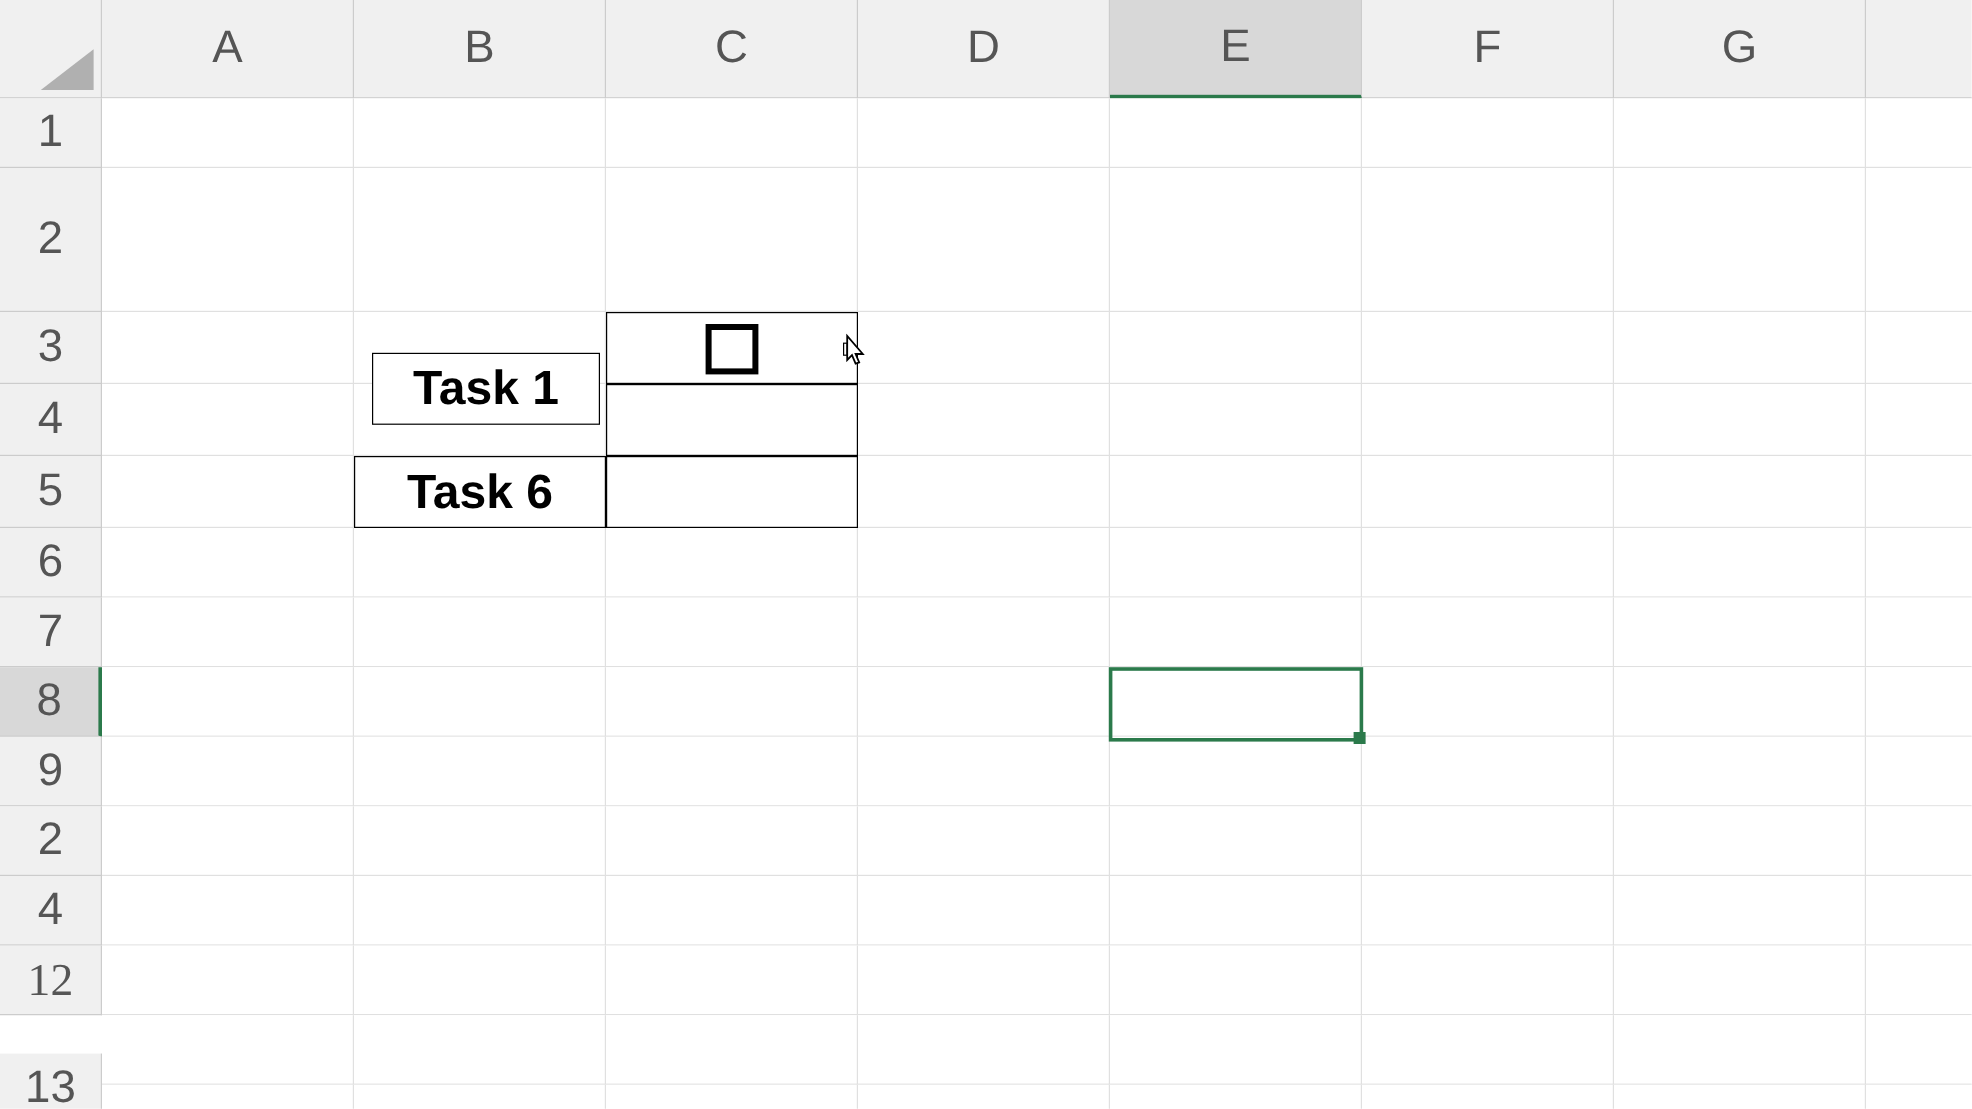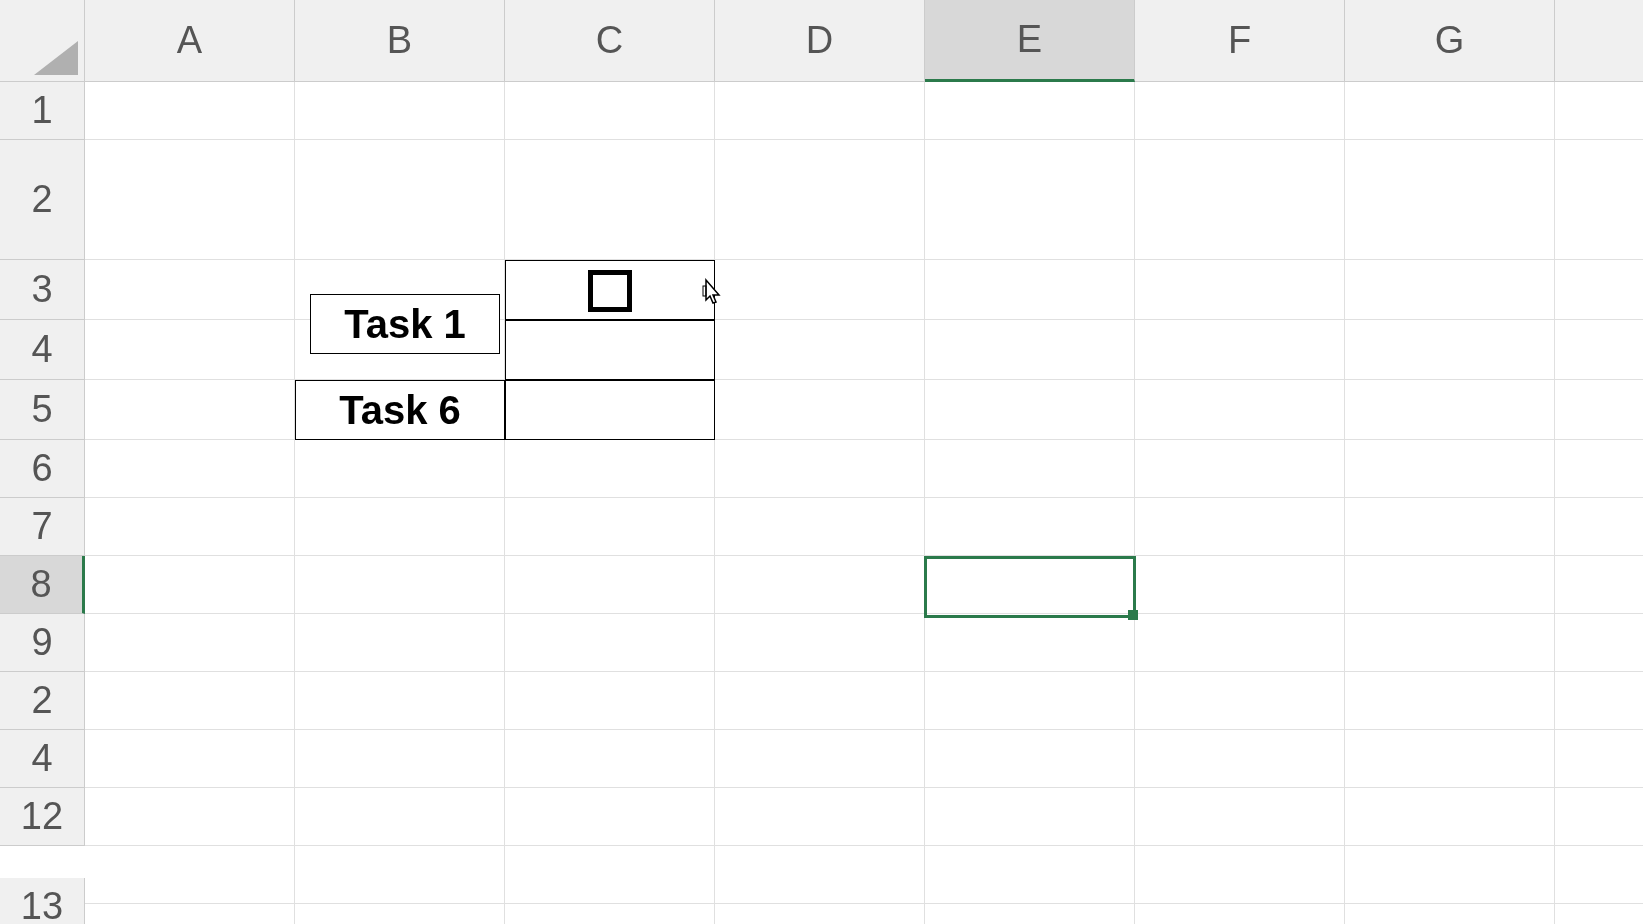--- a/index.html
+++ b/index.html
@@ -169,21 +169,21 @@
       <div class="row-header" style="height: 120px;">2</div>
       <div class="row-header" style="height: 60px;">3</div>
       <div class="row-header" style="height: 60px;">4</div>
       <div class="row-header" style="height: 60px;">5</div>
       <div class="row-header" style="height: 58px;">6</div>
       <div class="row-header" style="height: 58px;">7</div>
       <div class="row-header selected" style="height: 58px;">8</div>
       <div class="row-header" style="height: 58px;">9</div>
       <div class="row-header" style="height: 58px;">2</div>
       <div class="row-header" style="height: 58px;">4</div>
-      <div class="row-header" style="height: 58px;">12</div>
+      <div class="row-header" style="height: 58px; font-family: Liberation Serif, serif;">12</div>
       <div class="row-header" style="height: 58px; margin-top: 32px;">13</div>
       <div class="row-header" style="height: 58px;"></div>
     </div>
 
   <div class="grid" id="grid">
       <div class="row">
         <div class="cell" style="width: 210px; height: 58px;"></div>
         <div class="cell" style="width: 210px; height: 58px;"></div>
         <div class="cell" style="width: 210px; height: 58px;"></div>
         <div class="cell" style="width: 210px; height: 58px;"></div>

